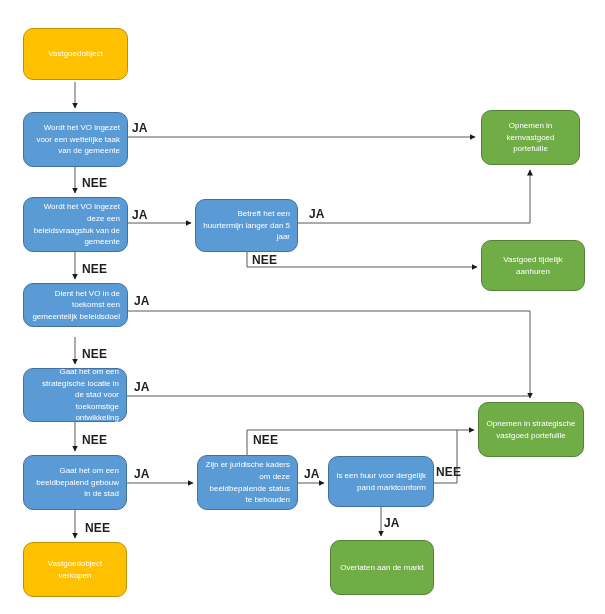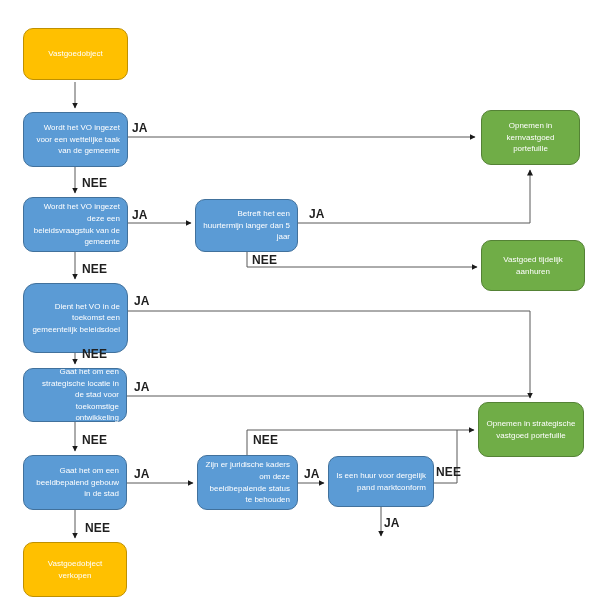--- a/index.html
+++ b/index.html
@@ -73,21 +73,21 @@
   </div>
 
   <div class="node node-blue" style="left:23px;top:197px;width:105px;height:55px;">
     <span>Wordt het VO ingezet deze een beleidsvraagstuk van de gemeente</span>
   </div>
 
   <div class="node node-blue" style="left:195px;top:199px;width:103px;height:53px;">
     <span>Betreft het een huurtermijn langer dan 5 jaar</span>
   </div>
 
-  <div class="node node-blue" style="left:23px;top:283px;width:105px;height:70px;border-radius:13px;">
+  <div class="node node-blue" style="left:23px;top:283px;width:105px;height:44px;">
     <span>Dient het VO in de toekomst een gemeentelijk beleidsdoel</span>
   </div>
 
   <div class="node node-blue" style="left:23px;top:368px;width:104px;height:54px;">
     <span>Gaat het om een strategische locatie in de stad voor toekomstige ontwikkeling</span>
   </div>
 
   <div class="node node-blue" style="left:23px;top:455px;width:104px;height:55px;">
     <span>Gaat het om een beeldbepalend gebouw in de stad</span>
   </div>
@@ -105,20 +105,23 @@
   </div>
 
   <div class="node node-green" style="left:481px;top:240px;width:104px;height:51px;">
     <span>Vastgoed tijdelijk aanhuren</span>
   </div>
 
   <div class="node node-green" style="left:478px;top:402px;width:106px;height:55px;">
     <span>Opnemen in strategische vastgoed portefuille</span>
   </div>
 
+  <div class="node node-green" style="left:330px;top:540px;width:104px;height:55px;">
+    <span>Overlaten aan de markt</span>
+  </div>
 
   <div class="node node-orange" style="left:23px;top:542px;width:104px;height:55px;">
     <span>Vastgoedobject verkopen</span>
   </div>
 
   <span class="edge-label" style="left:132px;top:121px;">JA</span>
   <span class="edge-label" style="left:82px;top:176px;">NEE</span>
   <span class="edge-label" style="left:132px;top:208px;">JA</span>
   <span class="edge-label" style="left:309px;top:207px;">JA</span>
   <span class="edge-label" style="left:252px;top:253px;">NEE</span>

